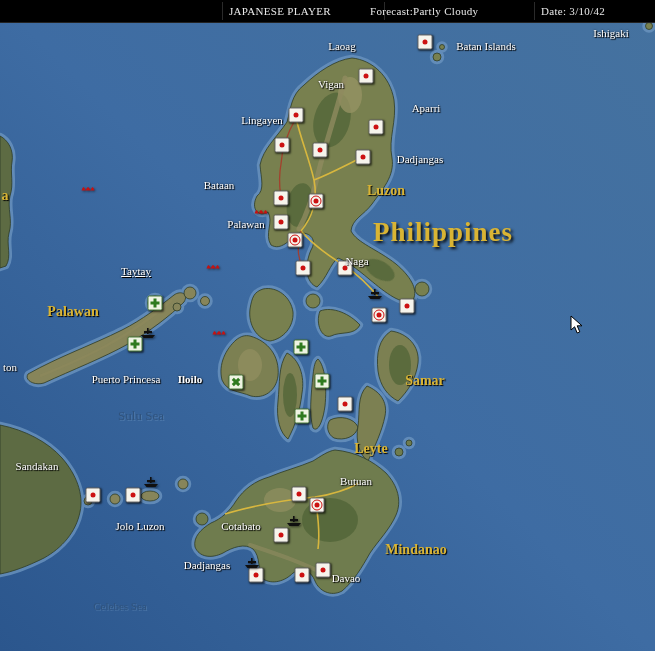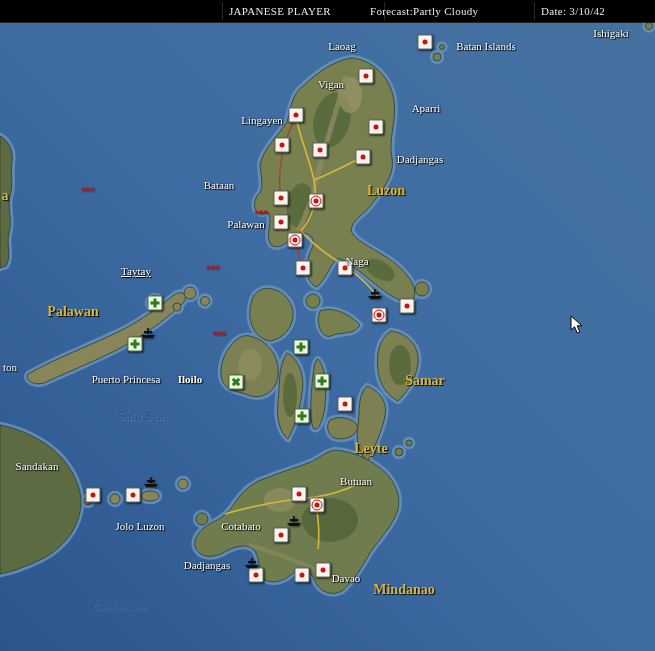--- a/index.html
+++ b/index.html
@@ -357,25 +357,26 @@
         </div>
         <div class="marker ship-black" style="left: 252px; top: 563px;">
           <svg width="16" height="12" viewBox="0 0 16 12">
             <rect x="7" y="1" width="1.6" height="6" fill="#101010"></rect>
             <rect x="4" y="4" width="8" height="2.2" fill="#101010"></rect>
             <path d="M1,8 L15,8 L12.5,11 L3.5,11 Z" fill="#101010"></path>
           </svg>
         </div>
       </div>
     <div class="layer">
+        <span class="lbl maptitle" style="left: 443px; top: 232px;">Philippines</span>
         <span class="lbl region" style="left: 386px; top: 191px;">Luzon</span>
         <span class="lbl region" style="left: 73px; top: 312px;">Palawan</span>
         <span class="lbl region" style="left: 425px; top: 381px;">Samar</span>
         <span class="lbl region" style="left: 371px; top: 449px;">Leyte</span>
-        <span class="lbl region" style="left: 404px; top: 550px; margin-top: 40px;">Mindanao</span>
+        <span class="lbl region" style="left: 416px; top: 550px;">Mindanao</span>
         <span class="lbl region" style="left: 5px; top: 196px;">a</span>
         <span class="lbl city" style="left: 342px; top: 46px;">Laoag</span>
         <span class="lbl city" style="left: 486px; top: 46px;">Batan Islands</span>
         <span class="lbl city" style="left: 611px; top: 33px;">Ishigaki</span>
         <span class="lbl city" style="left: 331px; top: 84px;">Vigan</span>
         <span class="lbl city" style="left: 426px; top: 108px;">Aparri</span>
         <span class="lbl city" style="left: 262px; top: 120px;">Lingayen</span>
         <span class="lbl city" style="left: 420px; top: 159px;">Dadjangas</span>
         <span class="lbl city" style="left: 219px; top: 185px;">Bataan</span>
         <span class="lbl city" style="left: 246px; top: 224px;">Palawan</span>

